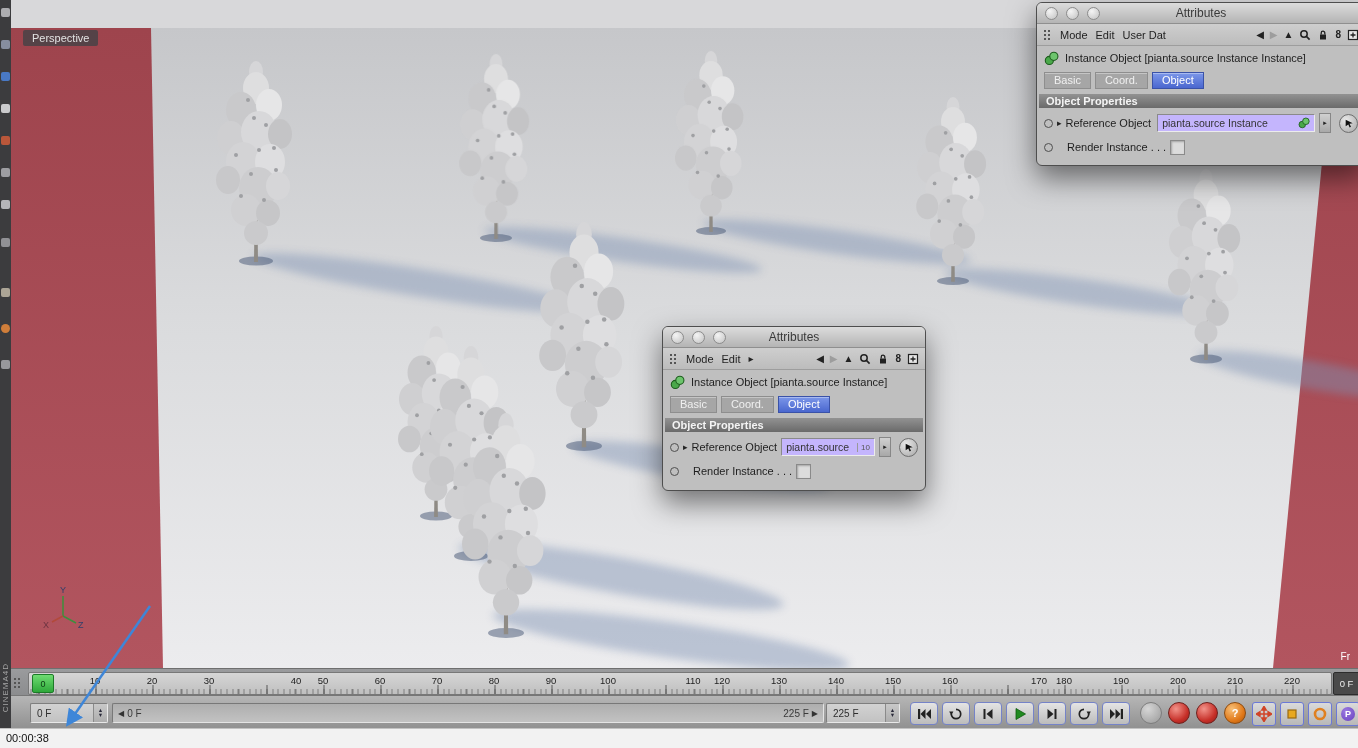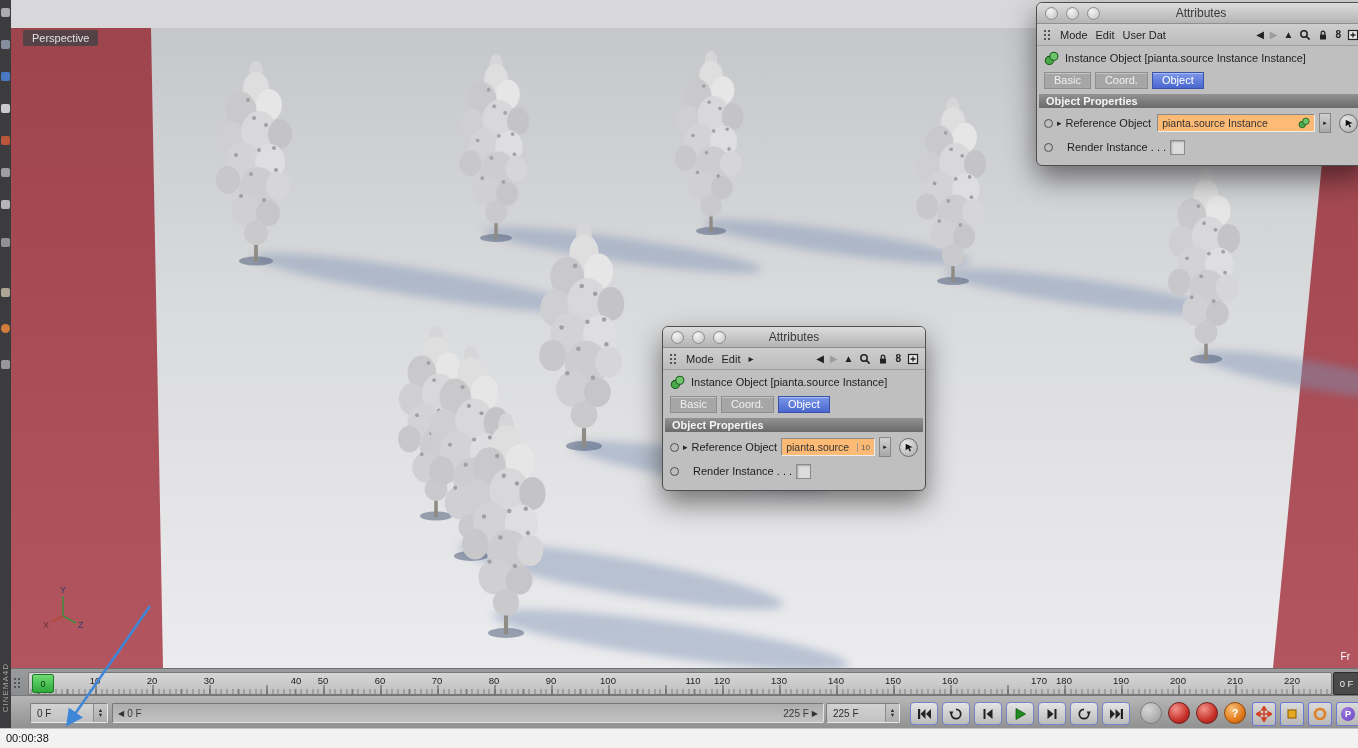--- a/index.html
+++ b/index.html
@@ -48,21 +48,21 @@
   .tabsrow{display:flex;gap:4px;padding:2px 7px 4px;}
   .tab{background:#a6a6a6;color:#f0f0f0;padding:1px 9px 2px;border-radius:0;font-size:11px;
        border:1px solid #8e8e8e;box-shadow:inset 0 1px 0 rgba(255,255,255,.35);cursor:default;}
   .tab.sel{background:linear-gradient(#7c97e9,#4a67cf);border-color:#3a52a8;color:#fff;}
   .secheader{margin:1px 2px 3px;background:linear-gradient(#929292,#6a6a6a);color:#f4f4f4;
              font-weight:bold;padding:1px 7px;font-size:11px;}
   .proprow{display:flex;align-items:center;gap:4px;padding:2px 7px;height:20px;}
   .kdot{width:7px;height:7px;border:1.5px solid #4f4f4f;border-radius:50%;flex:none;background:transparent;}
   .exp{font-size:9px;color:#222;}
   .plabel{font-size:11px;color:#1e1e1e;white-space:nowrap;}
-  .linkfield{display:flex;align-items:center;height:16px;background:#fdba74;border:1px solid;
+  .linkfield{display:flex;align-items:center;height:16px;background:#c4b5fd;border:1px solid;
              border-color:#8a8a8a #ececec #ececec #8a8a8a;padding:0 4px;font-size:10.5px;gap:4px;
              color:#333;white-space:nowrap;overflow:hidden;}
   .spin{font-size:8px;color:#555;border-left:1px solid #999;padding-left:3px;}
   .minibtn{width:10px;height:18px;background:linear-gradient(#d0d0d0,#a8a8a8);border:1px solid #878787;
            font-size:7px;display:flex;align-items:center;justify-content:center;color:#222;flex:none;}
   .pickbtn{width:17px;height:17px;border-radius:50%;border:1px solid #6f6f6f;flex:none;
            background:radial-gradient(circle at 35% 30%,#e9e9e9,#a6a6a6);
            display:flex;align-items:center;justify-content:center;margin-left:4px;}
   .cbox{width:13px;height:13px;background:#dcdcdc;border:1px solid #8a8a8a;
         box-shadow:inset 1px 1px 2px rgba(0,0,0,.25);flex:none;}

